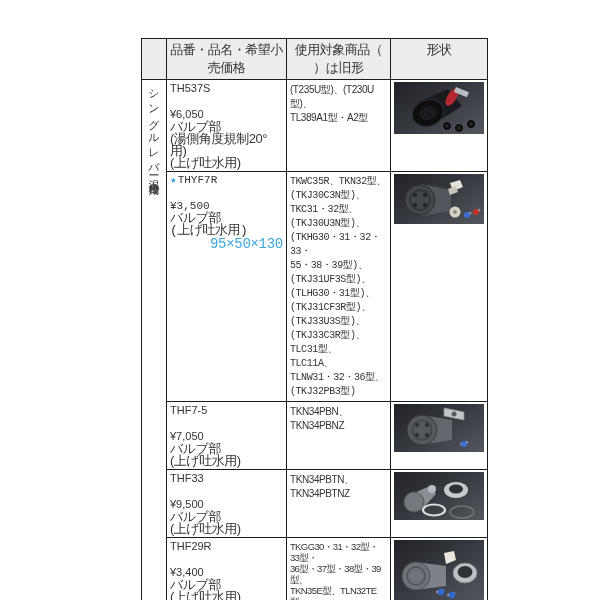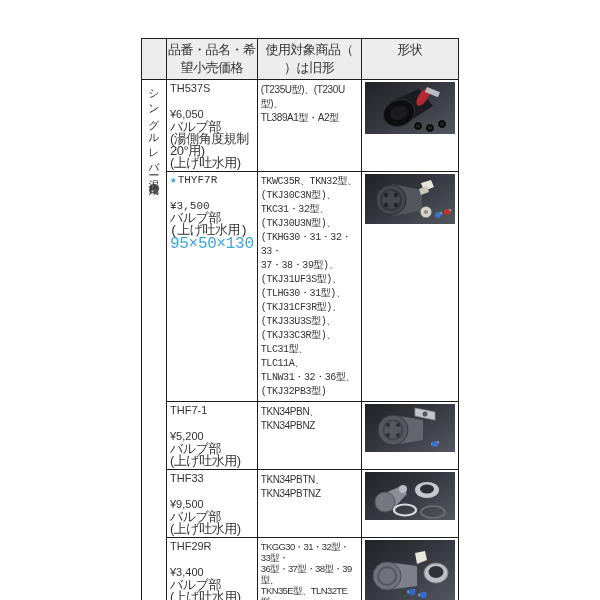--- a/index.html
+++ b/index.html
@@ -46,21 +46,21 @@
     color:#333;
   }
   .code-cell{font-size:11px;line-height:13px;padding:3px 2px 2px 4px;}
   .code-line{white-space:nowrap;}
   .star{color:#2f9fd4;margin-right:1px;}
   .price{margin-top:13px;}
   .desc{
     font-size:13px;line-height:12px;
     white-space:pre-line;letter-spacing:-0.5px;
   }
-  .dims{color:#3aa6da;font-size:16px;margin-top:1px;letter-spacing:-0.3px;}
+  .dims{color:#3aa6da;font-size:14px;margin-top:1px;letter-spacing:-0.3px;margin-left:40px;}
   .products{
     font-size:10px;line-height:14px;
     white-space:pre-line;letter-spacing:-0.4px;
     padding-top:1px;
   }
   .products.condensed{font-size:9.5px;line-height:11px;letter-spacing:-0.6px;}
 
   .photo-cell{padding:2px 0;vertical-align:middle;text-align:center;}
   .photo{
     width:90px;margin:0 auto;position:relative;
@@ -139,21 +139,21 @@
           <div class="desc">バルブ部
 (上げ吐水用)</div>
           <div class="dims">95×50×130</div>
         </td>
         <td>
           <div class="products">TKWC35R、TKN32型、
 (TKJ30C3N型)、
 TKC31・32型、
 (TKJ30U3N型)、
 (TKHG30・31・32・33・
-37・38・39型)、
+55・38・39型)、
 (TKJ31UF3S型)、
 (TLHG30・31型)、
 (TKJ31CF3R型)、
 (TKJ33U3S型)、
 (TKJ33C3R型)、TLC31型、
 TLC11A、
 TLNW31・32・36型、
 (TKJ32PB3型)</div>
         </td>
         <td class="photo-cell">
@@ -174,22 +174,22 @@
               <circle cx="73" cy="41" r="3" fill="#3a6ed2"></circle>
               <rect x="79" y="37" width="7" height="2.5" fill="#9ea1a6" transform="rotate(-18 79 37)"></rect>
               <circle cx="82" cy="38" r="3" fill="#c23028"></circle>
             </svg>
           </div>
         </td>
       </tr>
 
       <tr style="height:59px;">
         <td class="code-cell">
-          <div class="code-line">THF7-1</div>
-          <div class="price">¥5,200</div>
+          <div class="code-line">THF7-5</div>
+          <div class="price">¥7,050</div>
           <div class="desc">バルブ部
 (上げ吐水用)</div>
         </td>
         <td>
           <div class="products">TKN34PBN、
 TKN34PBNZ</div>
         </td>
         <td class="photo-cell">
           <div class="photo">
             <svg width="90" height="48" viewBox="0 0 90 48">

